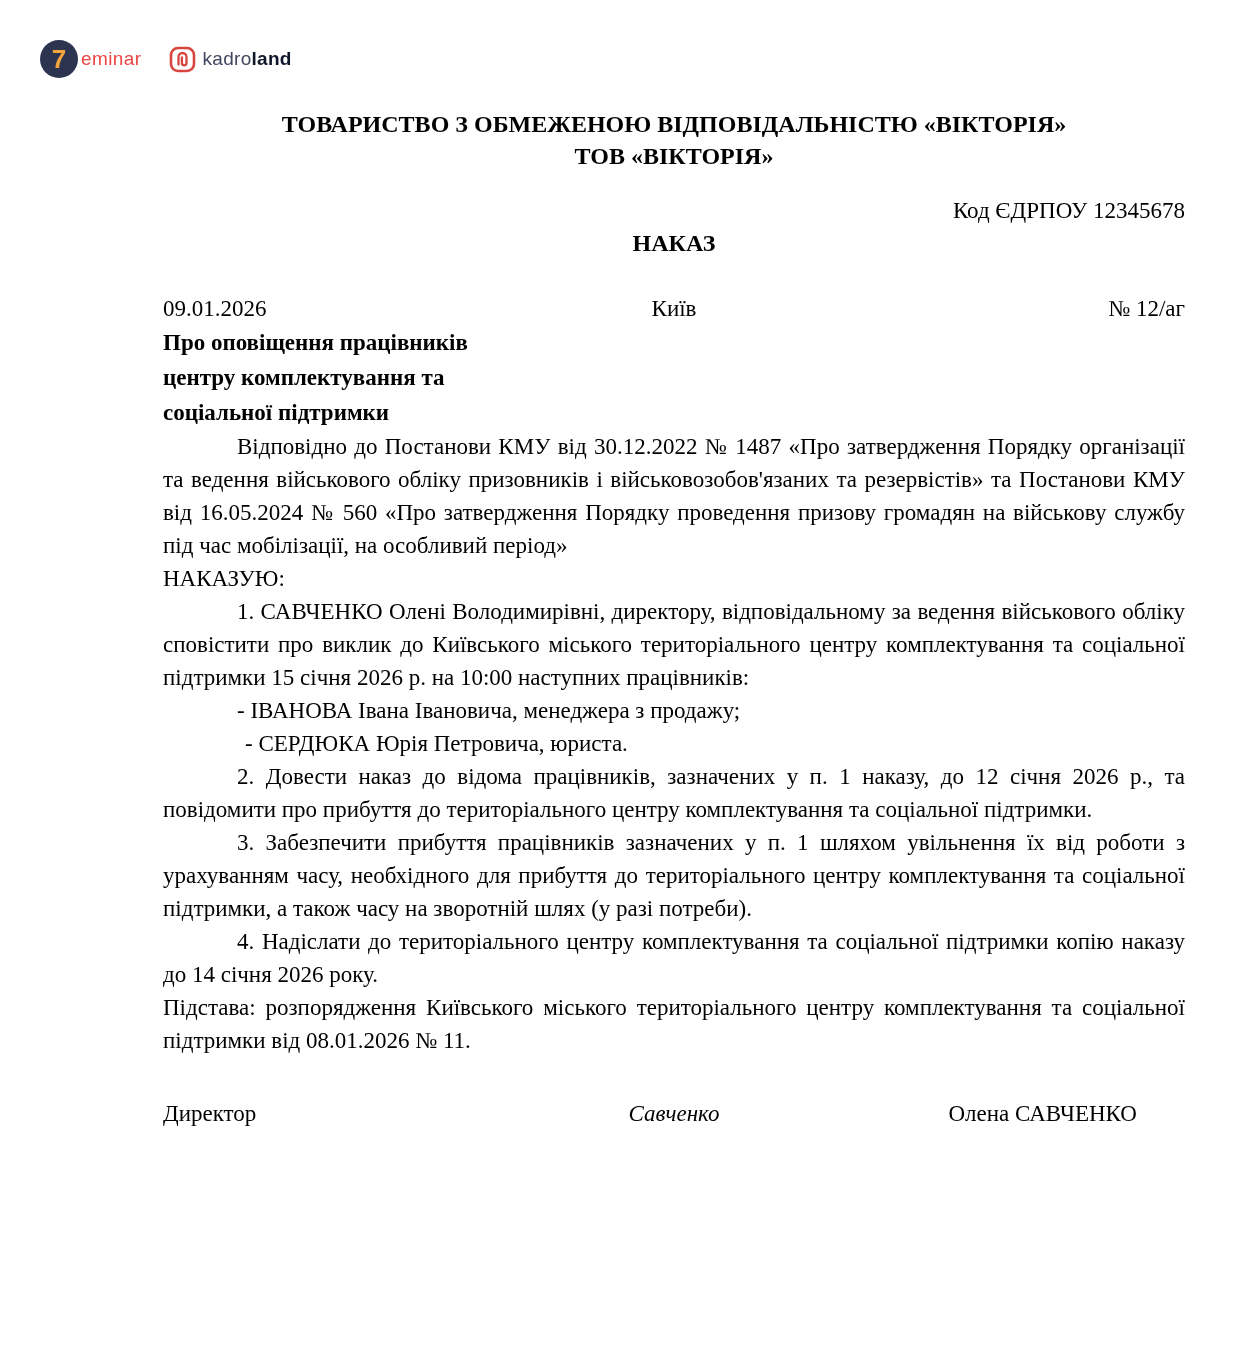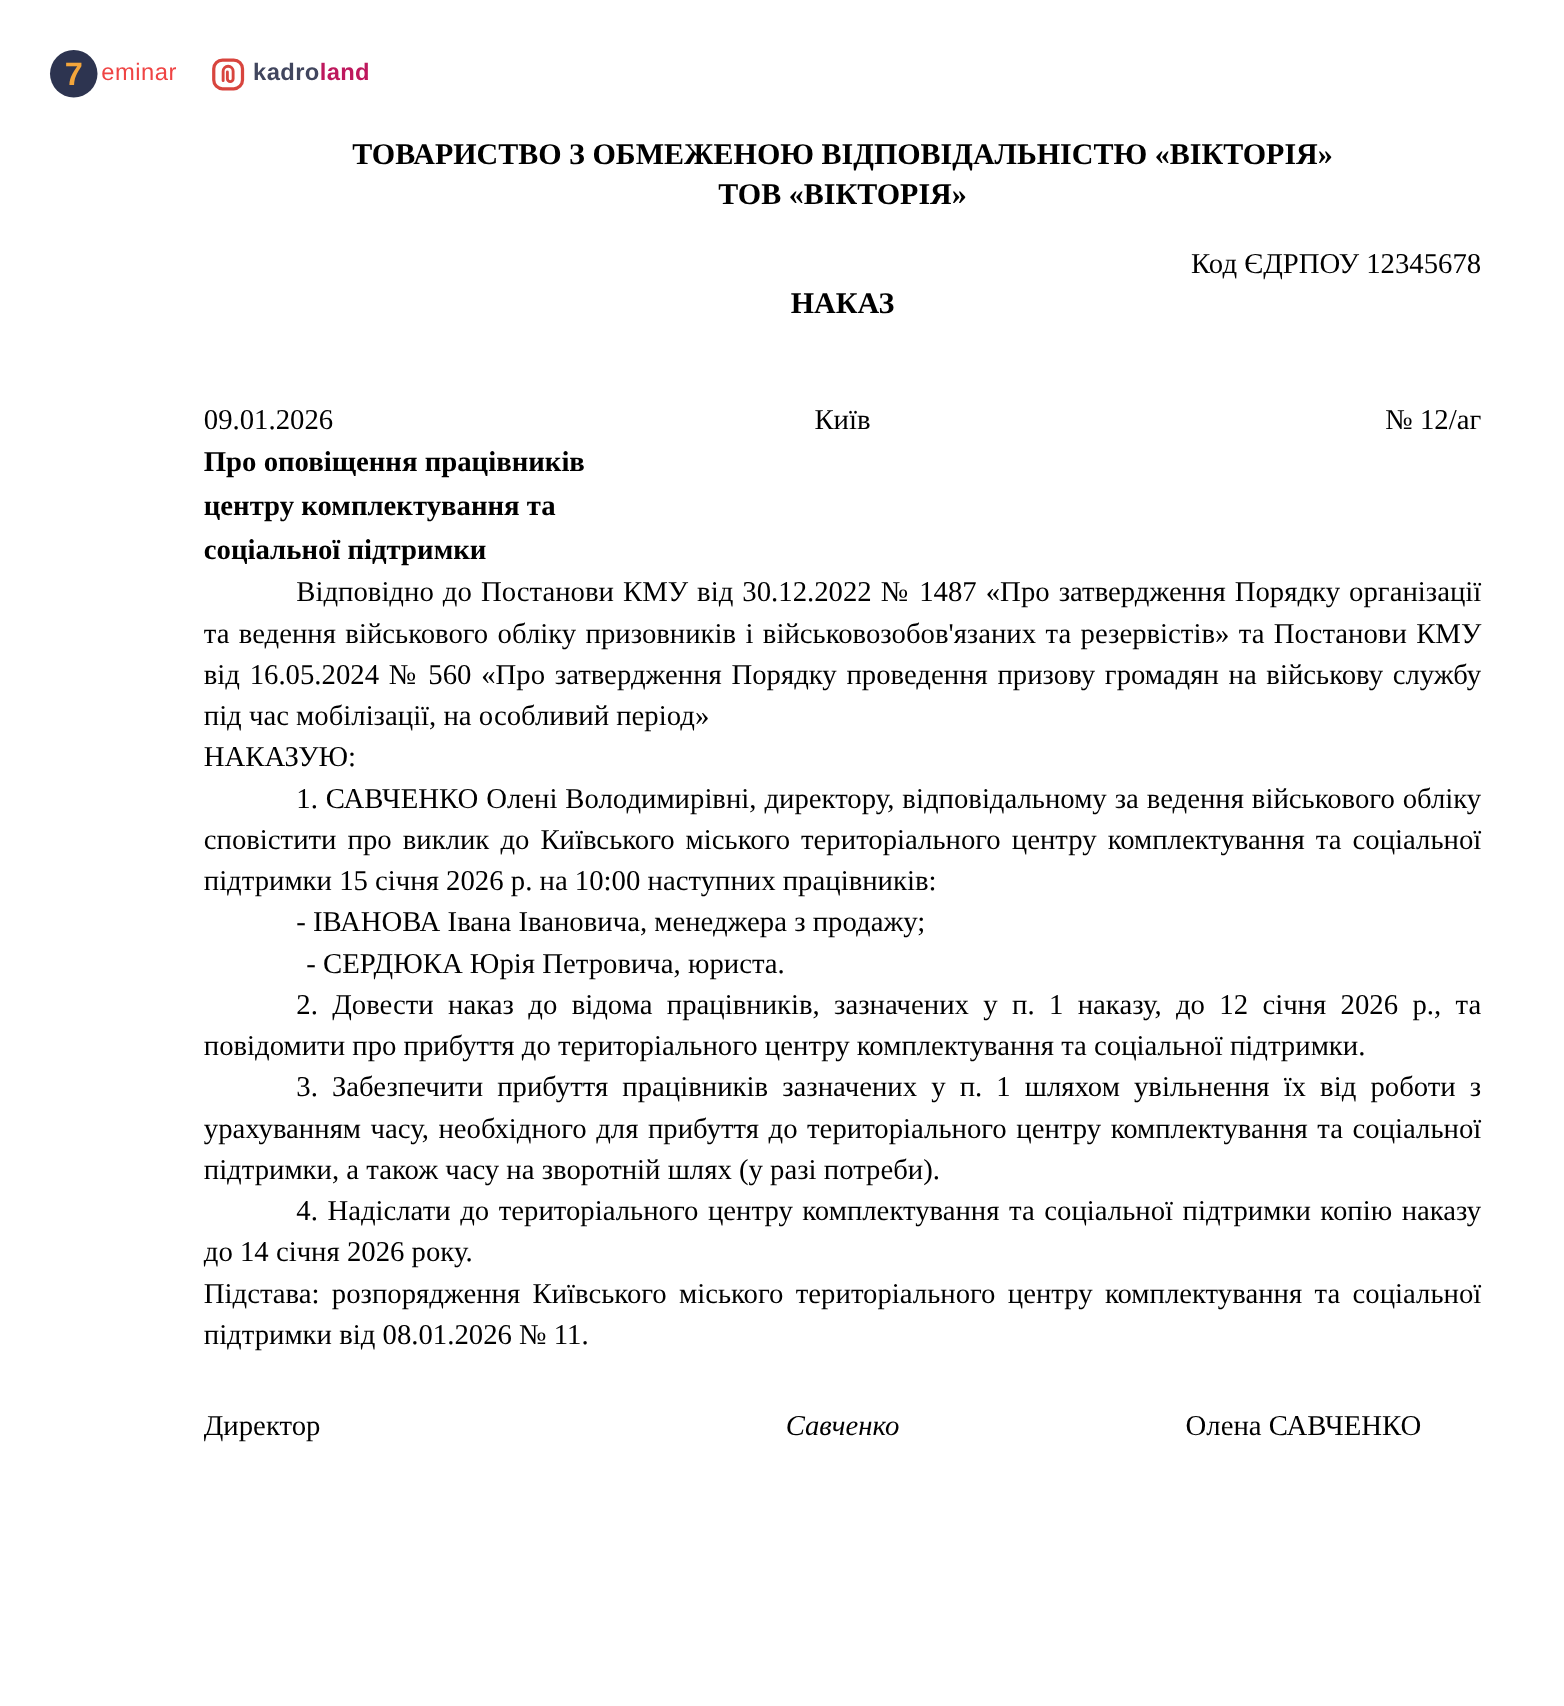--- a/index.html
+++ b/index.html
@@ -16,34 +16,34 @@
     font-family:"Liberation Sans", sans-serif;
   }
   .logo7 { display:flex; align-items:center; gap:3px; }
   .logo7-circle {
     width:38px; height:38px; border-radius:50%; background:#2d3450;
     display:flex; align-items:center; justify-content:center;
   }
   .logo7-digit { color:#f3a53b; font-weight:bold; font-size:26px; line-height:1; }
   .logo7-text { color:#ef4444; font-weight:normal; font-size:19px; letter-spacing:.4px; }
   .logokadro { display:flex; align-items:center; gap:6px; }
-  .kadro-text { color:#41465e; font-weight:bold; font-size:19px; letter-spacing:.3px; }
-  .land-text  { color:#be185d; font-weight:bold; font-size:19px; letter-spacing:.3px; }
+  .kadro-text { color:#41465e; font-weight:normal; font-size:19px; letter-spacing:.3px; }
+  .land-text  { color:#0f172a; font-weight:bold; font-size:19px; letter-spacing:.3px; }
 
   
   .doc {
     position:absolute; left:163px; top:108px; width:1022px;
     font-size:23px; line-height:33px;
   }
   .company { text-align:center; font-weight:bold; font-size:24px; line-height:32px; }
   .edrpou  { text-align:right; margin-top:22px; }
   .doctype { text-align:center; font-weight:bold; font-size:24px; }
 
   .meta {
-    margin-top:59px;
+    margin-top:32px;
     display:grid; grid-template-columns:1fr auto 1fr; align-items:baseline;
   }
   .meta .m-left   { text-align:left; }
   .meta .m-center { text-align:center; }
   .meta .m-right  { text-align:right; }
 
   .subject { font-weight:bold; line-height:35px; }
 
   p.para { margin:0; }
   .ind  { text-indent:74px; }

